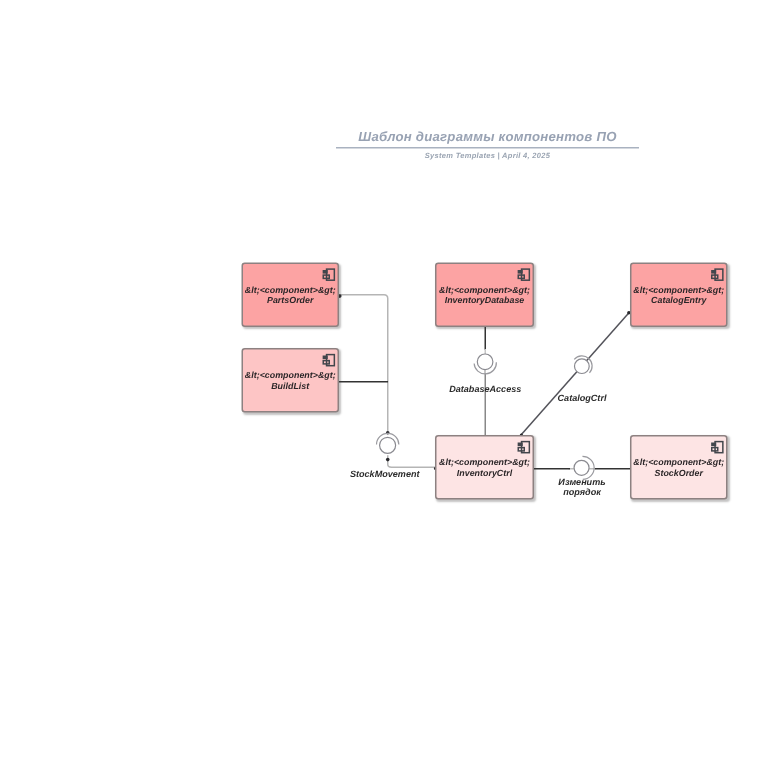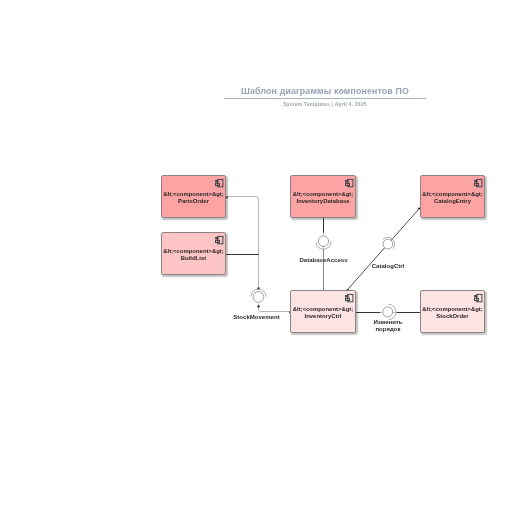--- a/index.html
+++ b/index.html
@@ -2,21 +2,21 @@
 <html><head>
 <meta charset="utf-8">
 <style>
   html, body {
     margin: 0; padding: 0;
     width: 516px; height: 516px;
     background: #ffffff;
     overflow: hidden;
   }
   body { font-family: "Liberation Sans", sans-serif; }
-  #page { position: relative; width: 516px; height: 516px; background: #fff; }
+  #page { position: relative; width: 516px; height: 516px; background: #fff; font-style: italic; }
 
   
   #header { position: absolute; left: 224px; top: 85px; width: 202px; text-align: center; }
   #doc-title {
     font-family: "Liberation Sans", sans-serif;
     font-size: 8.8px; font-weight: 700; color: #98a2b3;
     letter-spacing: 0.15px; line-height: 12px; white-space: nowrap;
   }
   #title-rule { height: 1px; background: #a9b2c0; width: 202px; margin-top: 1px; }
   #doc-subtitle {

